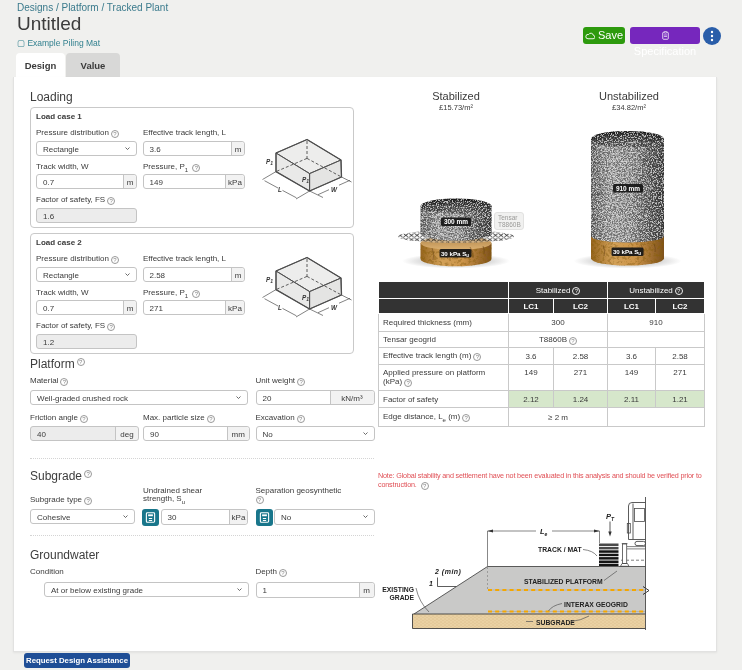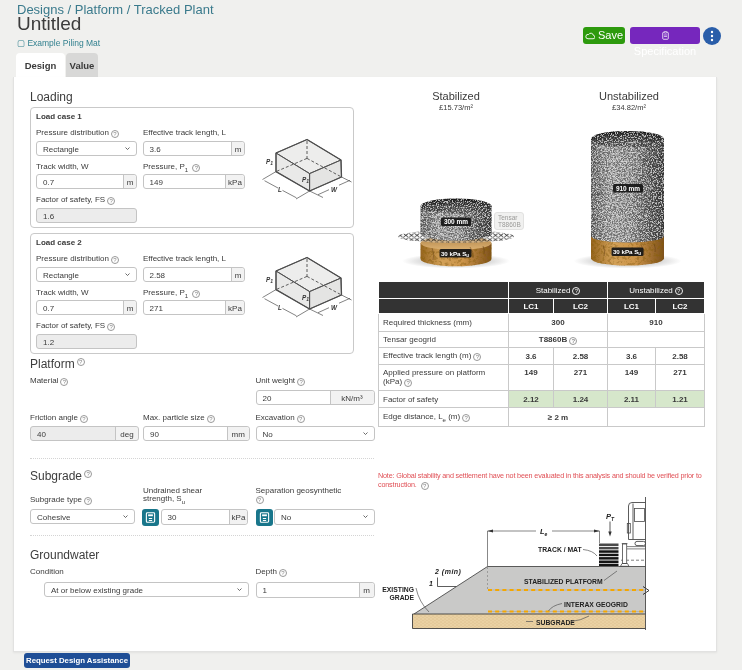--- a/index.html
+++ b/index.html
@@ -1,39 +1,39 @@
 <!DOCTYPE html>
 <html><head>
 <meta charset="utf-8">
 <style>
 * { margin:0; padding:0; box-sizing:border-box; }
 html,body { width:742px; height:670px; background:#f0f0ee; font-family:"Liberation Sans",sans-serif; overflow:hidden; }
 #page { position:relative; width:742px; height:670px; }
 .abs { position:absolute; }
-.crumb { left:17px; top:2px; font-size:13px; color:#3a7a8c; }
+.crumb { left:17px; top:2px; font-size:10px; color:#3a7a8c; }
 .title { left:17px; top:13px; font-size:19px; color:#3c3c3c; }
 .sub { left:17px; top:38px; font-size:8.5px; color:#32808f; }
 .tab { top:53px; height:25px; border-radius:4px 4px 0 0; font-size:9.5px; font-weight:bold; color:#3a3a3a; text-align:center; line-height:25px; }
 #card { left:13px; top:77px; width:704px; height:575px; background:#fff; border:1px solid #e2e2e1; border-top:none; box-shadow:0 1px 2px rgba(0,0,0,.06); }
 .h1 { font-size:12px; color:#3d3d3d; } .h1 .qm { vertical-align:4px; }
 .box { border:1px solid #c9c9c9; border-radius:4px; background:#fff; }
 .lbl { font-size:8px; color:#3a3a3a; white-space:nowrap; }
 .inp { border:1px solid #c4c4c4; border-radius:3px; background:#fff; height:15px; font-size:8px; color:#3a3a3a; }
 .inp .v { position:absolute; left:6px; top:3px; }
 .sfx { position:absolute; right:0; top:0; bottom:0; background:#f2f2f2; border-left:1px solid #c4c4c4; border-radius:0 3px 3px 0; font-size:8px; color:#3a3a3a; text-align:center; }
 .sfx span { position:relative; top:3px; }
 .dis { background:#ececec; }
 .chev { position:absolute; right:6px; top:4px; width:5px; height:5px; }
 .qm { display:inline-block; width:8px; height:8px; border:1px solid #999; border-radius:50%; font-size:6px; color:#888; text-align:center; line-height:7px; vertical-align:-1px; margin-left:2px; background:#fff; }
 .dash { border-top:1px dotted #d4d4d4; }
 .calcbtn { width:17px; height:17px; background:#19768b; border-radius:3px; }
 .btn { border-radius:3px; color:#fff; font-size:11px; }
 #restable td { border:1px solid #c9c9c9; padding:0 0 0 4px; vertical-align:middle; }
 #restable tr.hd td { background:#333; color:#fff; border:1px solid #fff; text-align:center; font-weight:bold; padding:0; }
-#restable td.c { text-align:center; padding:0;font-weight:bold; }
+#restable td.c { text-align:center; padding:0; }
 #restable td.t { vertical-align:top; padding-top:3px; }
 #restable td.g { background:#d6e7cb; }
 .wqm { display:inline-block; width:8px; height:8px; border:1px solid #eee; border-radius:50%; font-size:6px; color:#eee; text-align:center; line-height:7px; vertical-align:0px; margin-left:2px; font-weight:normal; }
 </style>
 </head>
 <body>
 <div id="page">
   <div class="abs crumb">Designs / Platform / Tracked Plant</div>
   <div class="abs title">Untitled</div>
   <div class="abs sub">▢ Example Piling Mat</div>
@@ -46,21 +46,21 @@
         <rect x="4.5" y="0.8" width="5" height="3.4" rx="1" fill="#7627bd" stroke="#fff" stroke-width="1.3"></rect>
         <path d="M4 8 h6 M4 11 h6" stroke="#fff" stroke-width="1.3"></path>
       </svg> Specification</div>
   <div class="abs" style="left:703px;top:27px;width:18px;height:18px;border-radius:50%;background:#2a5ea9;"><svg width="18" height="18" viewBox="0 0 18 18">
         <circle cx="9" cy="5" r="1.2" fill="#fff"></circle>
         <circle cx="9" cy="9" r="1.2" fill="#fff"></circle>
         <circle cx="9" cy="13" r="1.2" fill="#fff"></circle>
       </svg></div>
 
   <div class="abs tab" style="left:16px;width:49px;background:#fff;">Design</div>
-  <div class="abs tab" style="left:66px;width:32px;background:#d8d8d7;">Value</div>
+  <div class="abs tab" style="left:66px;width:54px;background:#d8d8d7;">Value</div>
 
   <div class="abs" id="card"></div>
 
   <div class="abs h1" style="left:30px;top:90px;">Loading</div>
 
   <div class="abs box" style="left:30px;top:107px;width:324px;height:121px;"></div>
   <div class="abs lbl" style="left:36px;top:112px;font-weight:bold;">Load case 1</div>
   <div class="abs lbl" style="left:36px;top:128px;">Pressure distribution<span class="qm">?</span></div>
   <div class="abs lbl" style="left:143px;top:128px;">Effective track length, L</div>
   <div class="abs inp" style="left:36px;top:141px;width:101px;">
@@ -113,20 +113,26 @@
       <span class="sfx" style="width:19px;"><span>kPa</span></span>
     </div>
   <div class="abs lbl" style="left:36px;top:320.5px;">Factor of safety, FS<span class="qm">?</span></div>
   <div class="abs inp dis" style="left:36px;top:333.5px;width:101px;">
       <span class="v">1.2</span>
     </div>
 
   <div class="abs h1" style="left:30px;top:357px;">Platform<span class="qm">?</span></div>
   <div class="abs lbl" style="left:30px;top:376px;">Material<span class="qm">?</span></div>
   <div class="abs lbl" style="left:255.5px;top:376px;">Unit weight<span class="qm">?</span></div>
+  <div class="abs inp" style="left:30px;top:390px;width:217.5px;">
+      <span class="v">Well-graded crushed rock</span>
+      <svg class="chev" viewBox="0 0 10 10">
+        <path d="M1 3 L5 7 L9 3" fill="none" stroke="#444" stroke-width="1.6"></path>
+      </svg>
+    </div>
   <div class="abs inp" style="left:255.5px;top:390px;width:119px;">
       <span class="v">20</span>
       <span class="sfx" style="width:44px;"><span>kN/m³</span></span>
     </div>
   <div class="abs lbl" style="left:30px;top:413px;">Friction angle<span class="qm">?</span></div>
   <div class="abs lbl" style="left:143px;top:413px;">Max. particle size<span class="qm">?</span></div>
   <div class="abs lbl" style="left:255.5px;top:413px;">Excavation<span class="qm">?</span></div>
   <div class="abs inp dis" style="left:30px;top:425.5px;width:109px;">
       <span class="v">40</span>
       <span class="sfx" style="width:23px;"><span>deg</span></span>

